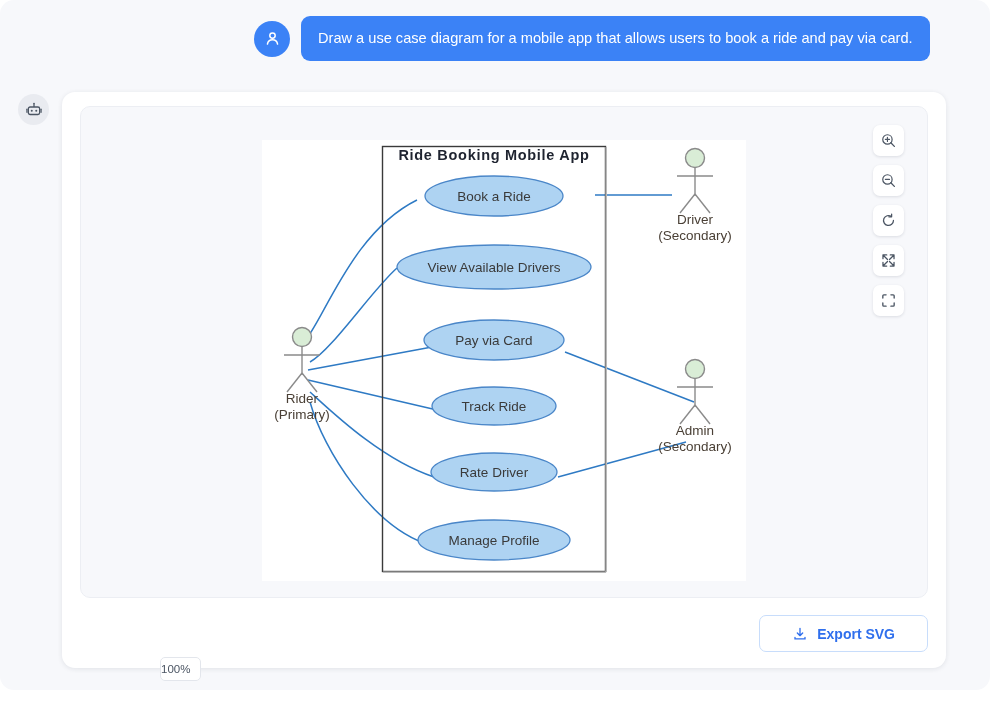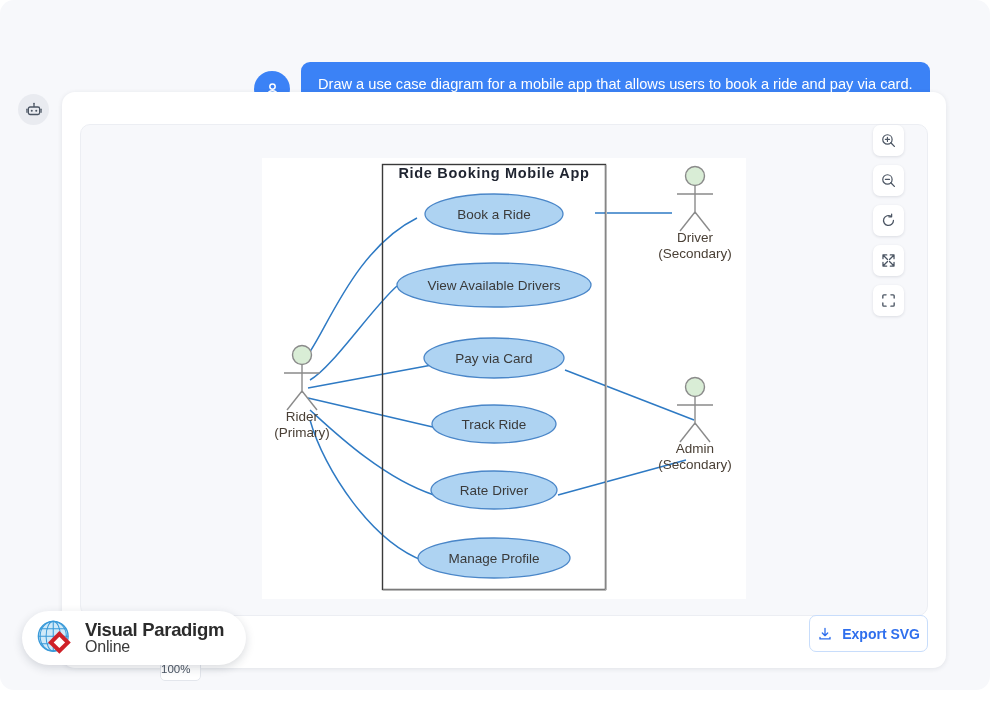--- a/index.html
+++ b/index.html
@@ -38,23 +38,22 @@
     background: transparent;
     box-shadow: 6px 10px 14px rgba(0,0,0,0.42);
     z-index: -1;
   }
 
   
   .prompt-row {
     position: absolute;
     left: 254px; top: 16px;
     display: flex;
-    align-items: flex-end;
+    align-items: center;
     gap: 11px;
-    margin-top: 46px;
   }
   .user-avatar {
     width: 36px; height: 36px;
     border-radius: 50%;
     background: #3b82f6;
     display: flex;
     align-items: center;
     justify-content: center;
     flex: none;
   }
@@ -94,21 +93,20 @@
 
   .diagram-panel {
     position: absolute;
     left: 18px; top: 14px;
     width: 848px;
     height: 492px;
     background: #f7f8fb;
     border: 1px solid #eceef3;
     border-radius: 10px;
     overflow: hidden;
-    margin-top: 18px;
   }
 
   
   .canvas {
     position: absolute;
     left: 181px; top: 33px;
     width: 484px;
     height: 441px;
     background: #ffffff;
   }
@@ -154,21 +152,21 @@
     position: absolute;
     right: 18px; bottom: 16px;
     display: flex;
     gap: 12px;
   }
   .action-btn {
     display: flex;
     align-items: center;
     gap: 9px;
     height: 37px;
-    padding: 0 7px;
+    padding: 0 32px;
     border: 1px solid #c8ddfb;
     border-radius: 7px;
     background: #ffffff;
     color: #2f6fed;
     font-size: 14px;
     font-weight: bold;
     cursor: pointer;
     white-space: nowrap;
   }
 
@@ -385,34 +383,15 @@
           <g fill="none" stroke="#4b5563" stroke-width="1.9" stroke-linecap="round" stroke-linejoin="round">
             <path d="M4 8.6V5.4A1.4 1.4 0 0 1 5.4 4h3.2"></path>
             <path d="M15.4 4h3.2A1.4 1.4 0 0 1 20 5.4v3.2"></path>
             <path d="M20 15.4v3.2a1.4 1.4 0 0 1-1.4 1.4h-3.2"></path>
             <path d="M8.6 20H5.4A1.4 1.4 0 0 1 4 18.6v-3.2"></path>
           </g>
         </svg>
       </div>
     </div>
 
-    <div class="vp-logo">
-      <svg width="42" height="42" viewBox="0 0 48 48">
-        <circle cx="22" cy="22" r="17" fill="#cfe9f8" stroke="#3a9ad9" stroke-width="1.6"></circle>
-        <g fill="none" stroke="#3a9ad9" stroke-width="1.2">
-          <ellipse cx="22" cy="22" rx="8.2" ry="17"></ellipse>
-          <ellipse cx="22" cy="22" rx="15" ry="17" transform="rotate(0 22 22)"></ellipse>
-          <line x1="5" y1="22" x2="39" y2="22"></line>
-          <line x1="7.5" y1="13.5" x2="36.5" y2="13.5"></line>
-          <line x1="7.5" y1="30.5" x2="36.5" y2="30.5"></line>
-          <line x1="22" y1="5" x2="22" y2="39"></line>
-        </g>
-        <path d="M29 16 L42 29 L29 42 L16 29 Z" fill="#cf2128"></path>
-        <path d="M29 22.5 L35.5 29 L29 35.5 L22.5 29 Z" fill="#ffffff"></path>
-      </svg>
-      <div class="vp-text">
-        <div class="l1">Visual Paradigm</div>
-        <div class="l2">Online</div>
-      </div>
-    </div>
 
   </div>
 </div>
 
 </body></html>

